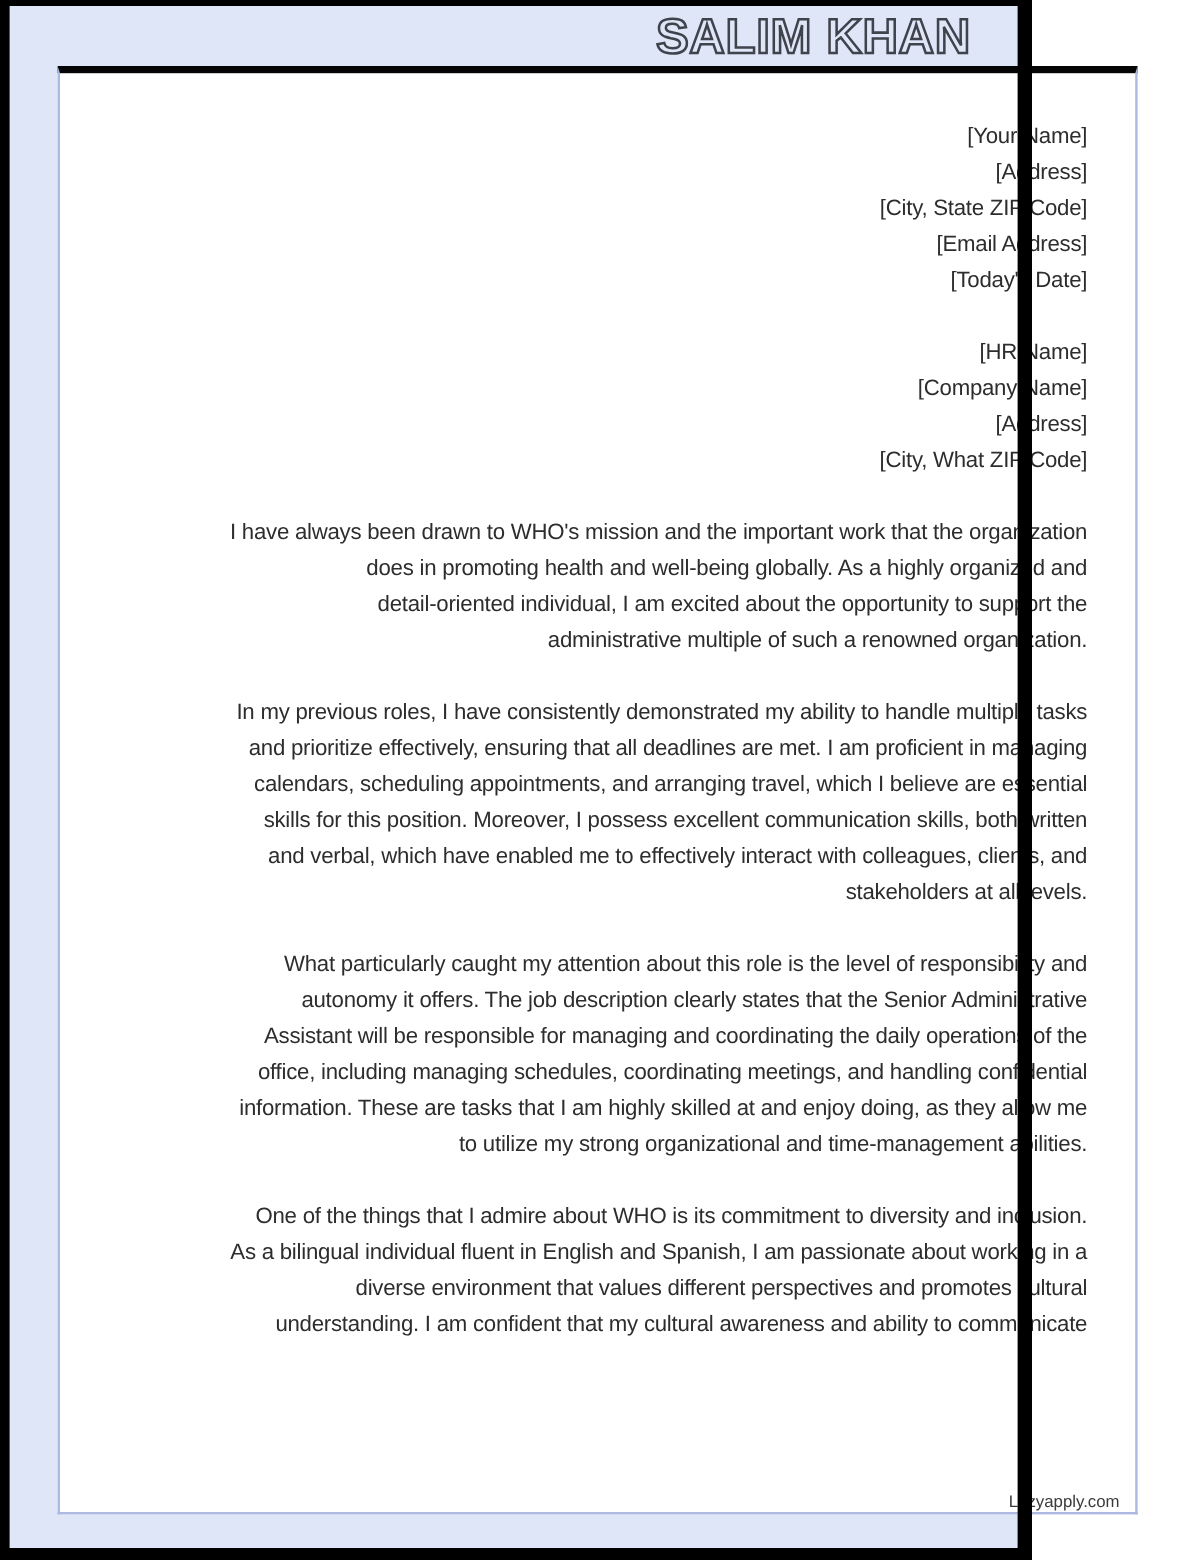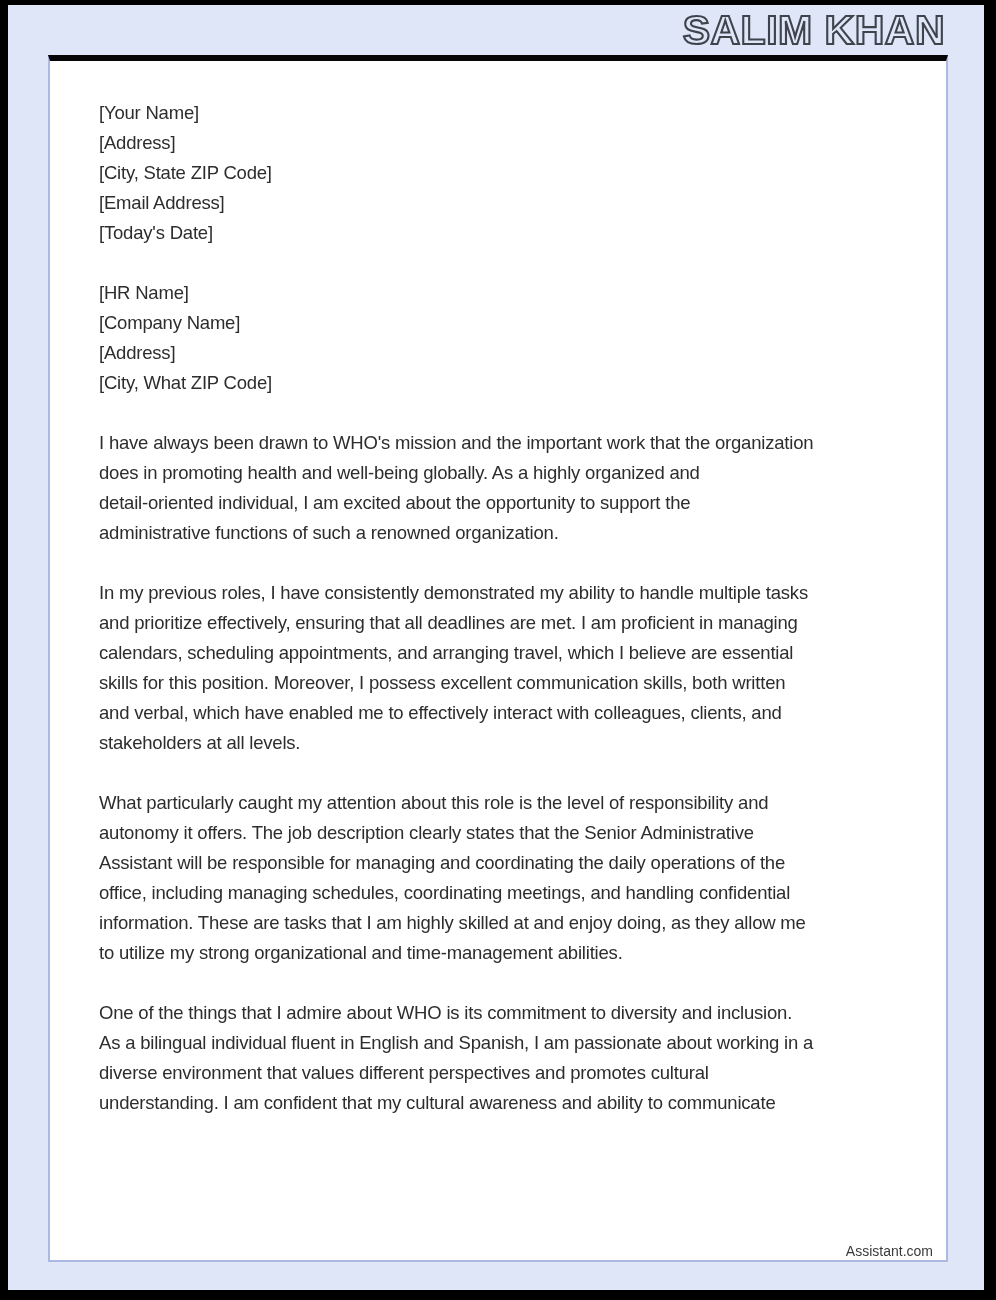--- a/index.html
+++ b/index.html
@@ -5,21 +5,21 @@
   html, body {
     margin: 0;
     padding: 0;
     width: 996px;
     height: 1300px;
     overflow: hidden;
     font-family: "Liberation Sans", "DejaVu Sans", sans-serif;
   }
   .canvas {
     position: relative;
-    width: 996px;
+    width: 860px;
     height: 1300px;
     background: #dfe6f8;
   }
   
   .outer-frame {
     position: absolute;
     inset: 0;
     border-style: solid;
     border-color: #000000;
     border-width: 5px 12px 10px 8px;
@@ -58,20 +58,21 @@
   .letter-body {
     padding: 37px 40px 0 49px;
     font-size: 18.5px;
     letter-spacing: -0.2px;
     line-height: 30px;
     color: #2d2d2d;
   }
   .letter-body p {
     margin: 0 0 30px 0;
     white-space: pre-line;
+    text-align: right;
   }
   .watermark {
     position: absolute;
     right: 13px;
     bottom: 1px;
     font-size: 14px;
     letter-spacing: 0;
     color: #3a3a3a;
     line-height: 15px;
     cursor: pointer;
@@ -91,36 +92,36 @@
 [City, State ZIP Code]
 [Email Address]
 [Today's Date]</p>
       <p>[HR Name]
 [Company Name]
 [Address]
 [City, What ZIP Code]</p>
       <p>I have always been drawn to WHO's mission and the important work that the organization
 does in promoting health and well-being globally. As a highly organized and
 detail-oriented individual, I am excited about the opportunity to support the
-administrative functions of such a renowned organization.</p>
+administrative multiple of such a renowned organization.</p>
       <p>In my previous roles, I have consistently demonstrated my ability to handle multiple tasks
 and prioritize effectively, ensuring that all deadlines are met. I am proficient in managing
 calendars, scheduling appointments, and arranging travel, which I believe are essential
 skills for this position. Moreover, I possess excellent communication skills, both written
 and verbal, which have enabled me to effectively interact with colleagues, clients, and
 stakeholders at all levels.</p>
       <p>What particularly caught my attention about this role is the level of responsibility and
 autonomy it offers. The job description clearly states that the Senior Administrative
 Assistant will be responsible for managing and coordinating the daily operations of the
 office, including managing schedules, coordinating meetings, and handling confidential
 information. These are tasks that I am highly skilled at and enjoy doing, as they allow me
 to utilize my strong organizational and time-management abilities.</p>
       <p>One of the things that I admire about WHO is its commitment to diversity and inclusion.
 As a bilingual individual fluent in English and Spanish, I am passionate about working in a
 diverse environment that values different perspectives and promotes cultural
 understanding. I am confident that my cultural awareness and ability to communicate</p>
     </div>
 
-    <div class="watermark">Assistant.com</div>
+    <div class="watermark">Lazyapply.com</div>
   </div>
 
   <div class="outer-frame"></div>
 </div>
 
 </body></html>

